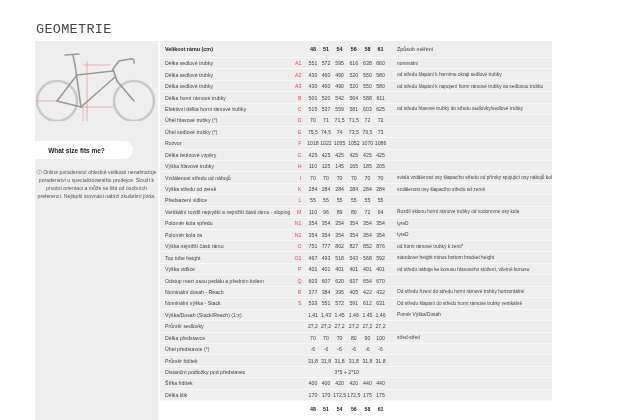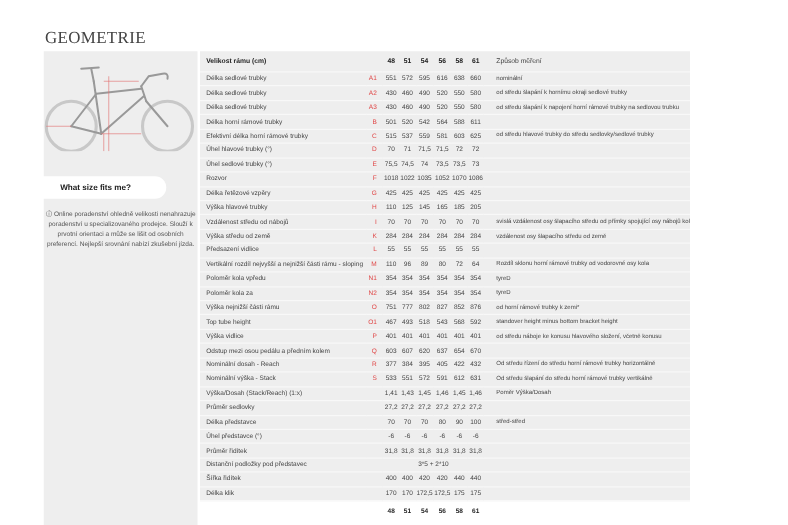--- a/index.html
+++ b/index.html
@@ -1,17 +1,17 @@
 <!DOCTYPE html>
 <html><head>
 <meta charset="utf-8">
 <style>
   html, body { margin:0; padding:0; background:#ffffff; }
   body { width:630px; height:420px; position:relative; overflow:hidden; font-family:"Liberation Sans", sans-serif; color:#333; }
-  .title { position:absolute; left:36px; top:22px; font-size:13.5px; letter-spacing:0.3px; color:#444; font-family:Liberation Serif, serif; font-weight:normal; }
+  .title { position:absolute; left:36px; top:22px; font-size:13.5px; letter-spacing:0.3px; color:#444; font-family:Liberation Mono, monospace; font-weight:normal; }
   .left-panel { position:absolute; left:35px; top:41px; width:123px; height:379px; background:#eeeeee; }
   .diagram { position:absolute; left:0; top:0; width:123px; height:80px; }
   .fit-btn { position:absolute; left:20px; top:11px; width:113px; height:18px; background:#ffffff; border-radius:9px; border:none; font-size:6.5px; font-weight:bold; color:#222; display:flex; align-items:center; justify-content:center; font-family:"Liberation Sans", sans-serif; cursor:pointer; }
   .fit-wrap { position:absolute; left:-35px; top:89px; width:193px; }
   .note { position:absolute; left:0; top:38px; width:193px; text-align:center; font-size:5.2px; line-height:8px; color:#555; padding:0 36px; box-sizing:border-box; }
   .table-panel { position:absolute; left:160px; top:41px; width:392px; height:360px; background:#eeeeee; }
   table { border-collapse:collapse; width:100%; font-size:5.2px; color:#444; }
   tr { height:11.45px; }
   tr.row td { border-top:1px solid #f8f8f8; }
   td { padding:0; white-space:nowrap; }

